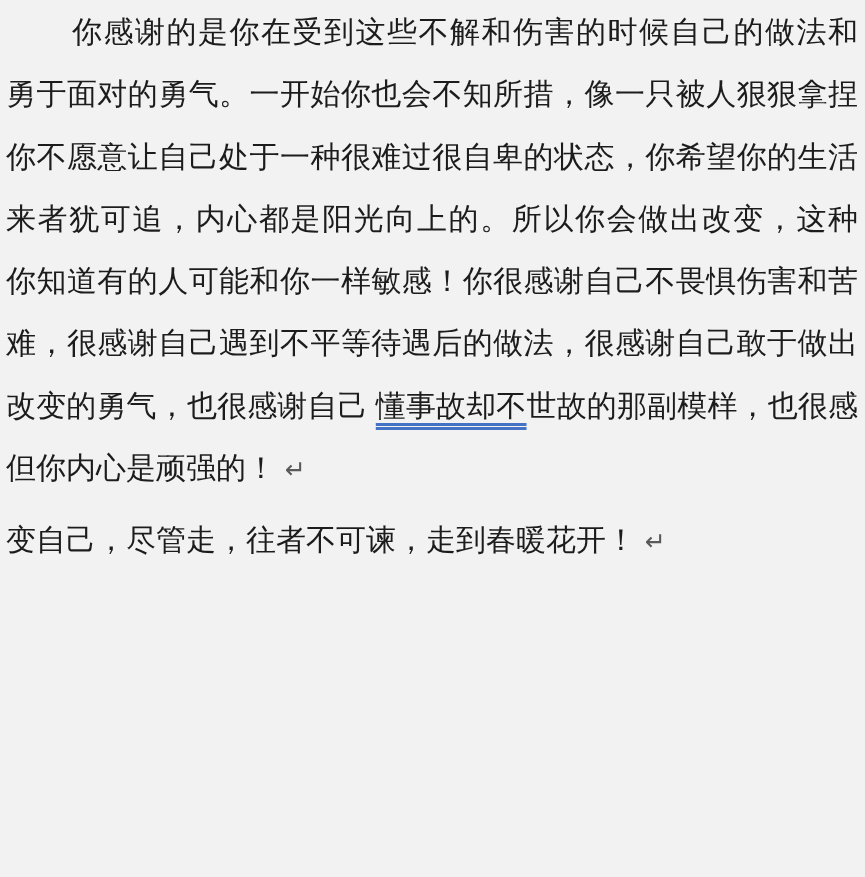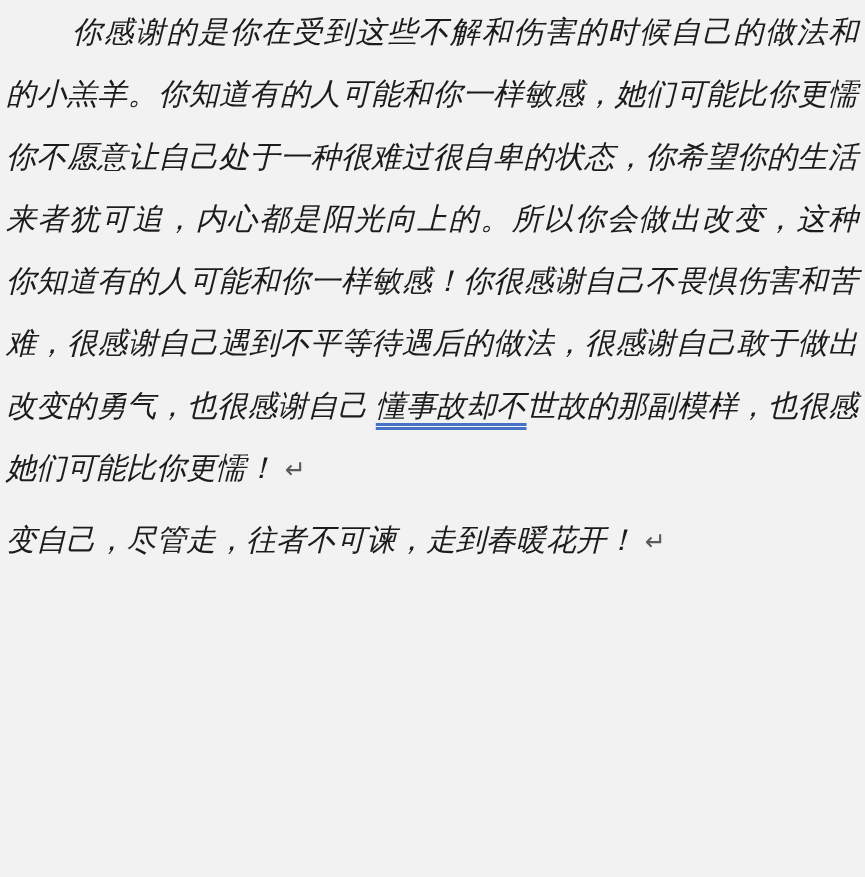--- a/index.html
+++ b/index.html
@@ -21,21 +21,20 @@
     font-size: 30px;
     color: var(--fg, #1c1c1c);
   }
   .para { margin: 0; }
   .para + .para { margin-top: 10px; }
   .line {
     height: 62.3px;
     line-height: 62.3px;
     white-space: nowrap;
     text-align: left;
-    font-style: italic;
   }
   .line.justify {
     text-align: justify;
     text-align-last: justify;
     text-justify: inter-character;
   }
   .line.indent {
     text-indent: 66px;
   }
   .seg { }
@@ -52,24 +51,24 @@
     color: var(--pm, #5a5a5a);
     margin-left: 9px;
   }
 </style>
 </head>
 <body style="--bg: #f2f2f2; --fg: #1c1c1c; --ul: #4472c4; --pm: #5a5a5a;">
 
 <div class="doc">
     <div class="para">
       <div class="line justify indent"><span class="seg">你感谢的是你在受到这些不解和伤害的时候自己的做法和</span></div>
-      <div class="line justify"><span class="seg">的小羔羊。你知道有的人可能和你一样敏感，她们可能比你更懦</span></div>
+      <div class="line justify"><span class="seg">勇于面对的勇气。一开始你也会不知所措，像一只被人狠狠拿捏</span></div>
       <div class="line justify"><span class="seg">你不愿意让自己处于一种很难过很自卑的状态，你希望你的生活</span></div>
       <div class="line justify"><span class="seg">来者犹可追，内心都是阳光向上的。所以你会做出改变，这种</span></div>
       <div class="line justify"><span class="seg">你知道有的人可能和你一样敏感！你很感谢自己不畏惧伤害和苦</span></div>
       <div class="line justify"><span class="seg">难，很感谢自己遇到不平等待遇后的做法，很感谢自己敢于做出</span></div>
       <div class="line justify"><span class="seg">改变的勇气，也很感谢自己</span><span class="seg underline">懂事故却不</span><span class="seg">世故的那副模样，也很感</span></div>
-      <div class="line"><span class="seg">她们可能比你更懦！</span><span class="pmark">↵</span></div>
+      <div class="line"><span class="seg">但你内心是顽强的！</span><span class="pmark">↵</span></div>
     </div>
     <div class="para">
       <div class="line"><span class="seg">变自己，尽管走，往者不可谏，走到春暖花开！</span><span class="pmark">↵</span></div>
     </div>
   </div>
 
 </body></html>

